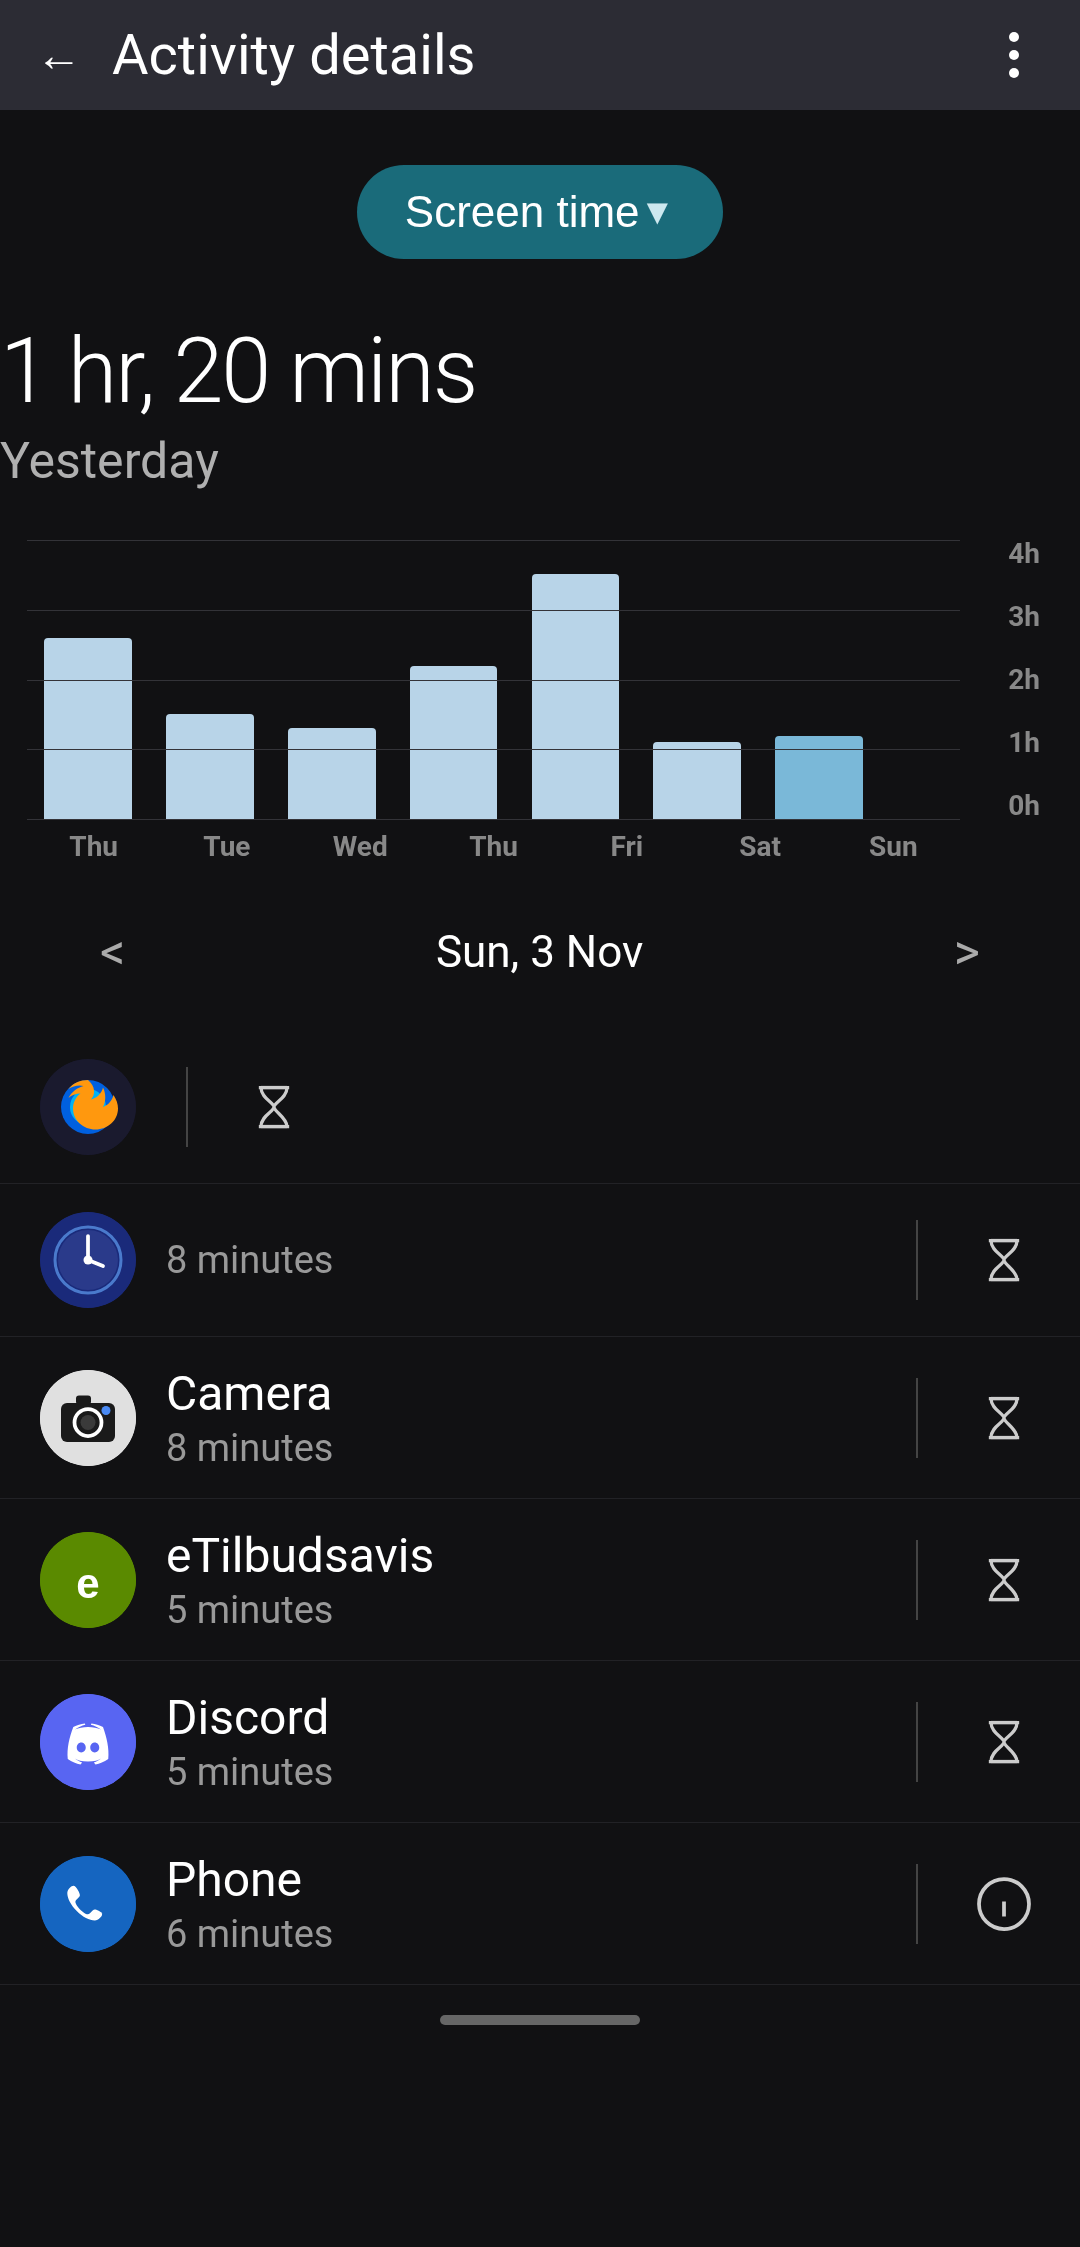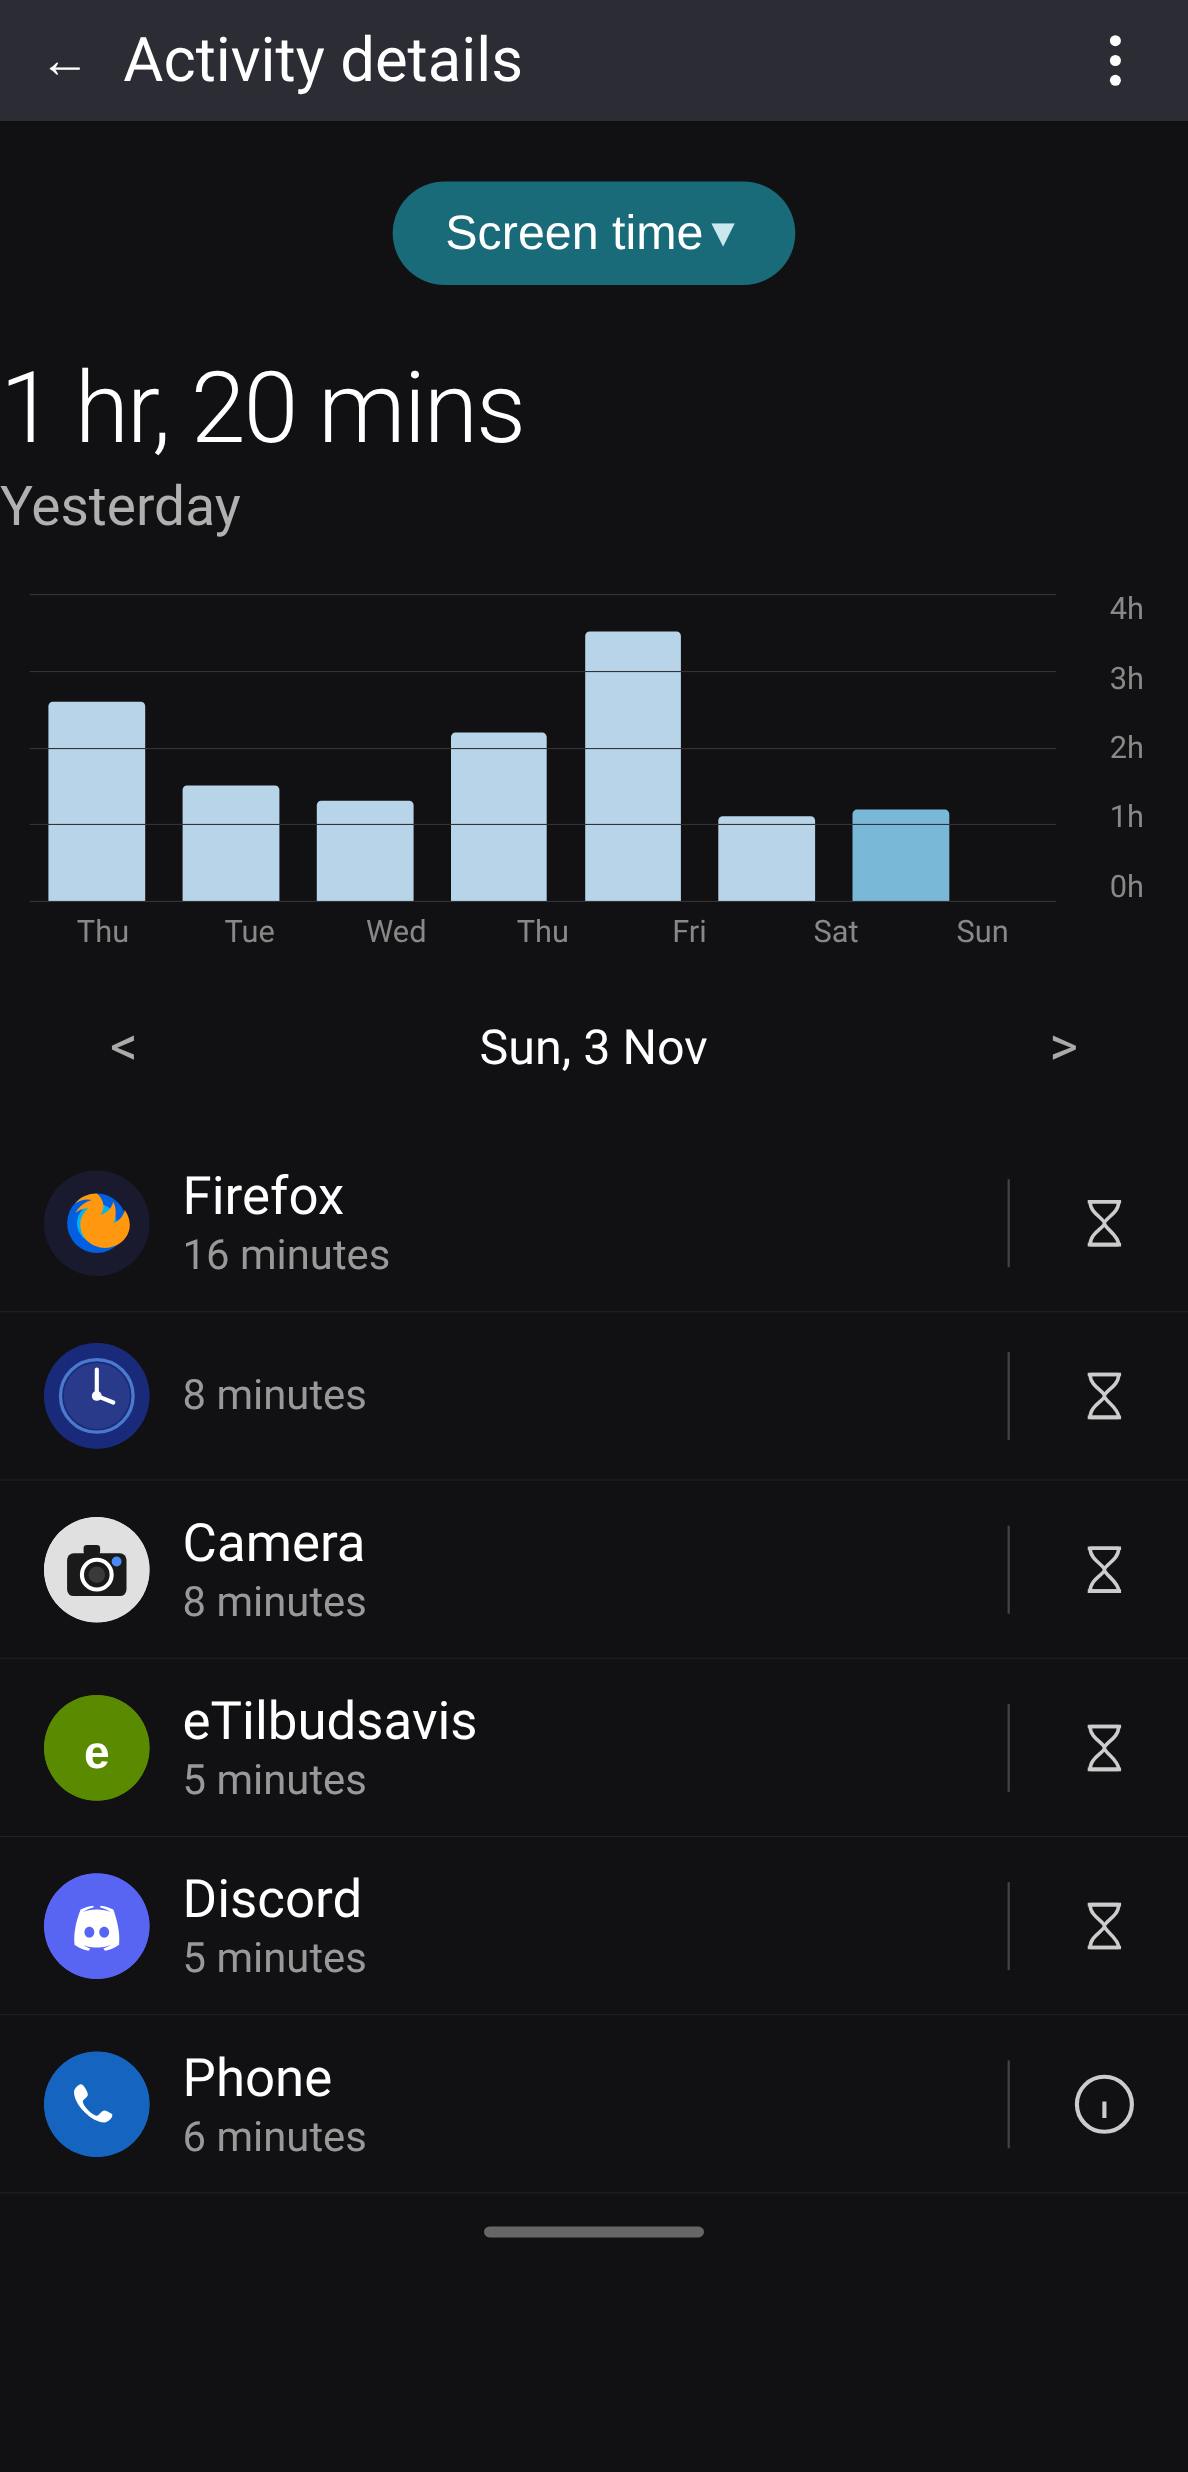--- a/index.html
+++ b/index.html
@@ -101,20 +101,21 @@
     .time-label {
       font-size: 50px;
       color: #b0b0b0;
       margin-top: 8px;
     }
 
     
     .chart-container {
       padding: 40px 40px 0 27px;
       position: relative;
+      font-weight: bold;
     }
     .chart-area {
       display: flex;
       align-items: flex-end;
       gap: 0;
       height: 280px;
       position: relative;
       padding-right: 80px;
     }
     .chart-grid {
@@ -397,24 +398,20 @@
   <div class="app-list" id="app-list">
   <div class="app-item">
         <div class="app-icon icon-firefox">
           <svg viewBox="0 0 64 64" xmlns="http://www.w3.org/2000/svg">
     <circle cx="32" cy="32" r="32" fill="#1a1a2e"></circle>
     <circle cx="32" cy="32" r="18" fill="#0060df"></circle>
     <circle cx="32" cy="32" r="12" fill="#00b3f4"></circle>
     <path d="M32 14c-5 0-10 2-13 6 3-2 7-3 10-2-4 1-8 4-10 8 2-2 5-3 8-3-3 2-5 6-5 10 0 8 7 14 15 14s15-6 15-14c0-3-1-6-3-9-1 4-4 7-7 8 2-4 2-9 0-13-1 4-4 7-8 8 3-3 3-9-2-13z" fill="#ff980e"></path>
   </svg>
         </div>
-        <div class="app-info">
-          <div class="app-name">Firefox</div>
-          <div class="app-time">16 minutes</div>
-        </div>
         <div class="app-divider"></div>
         <div class="app-action hourglass-icon">
           <svg viewBox="0 0 24 24" fill="none" stroke="#ccc" stroke-width="1.5">
     <path d="M5 3h14M5 21h14M6 3c0 5 6 7 6 9S6 16 6 21M18 3c0 5-6 7-6 9s6 5 6 9"></path>
     <line x1="6" y1="3" x2="18" y2="3"></line>
     <line x1="6" y1="21" x2="18" y2="21"></line>
   </svg>
         </div>
       </div>
       <div class="app-item">

